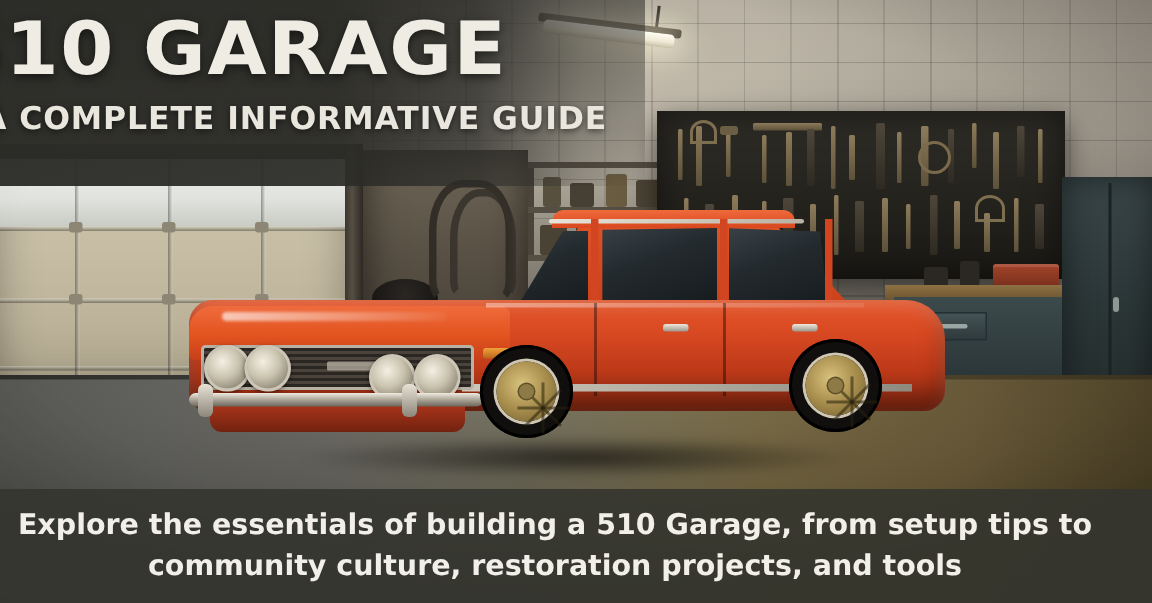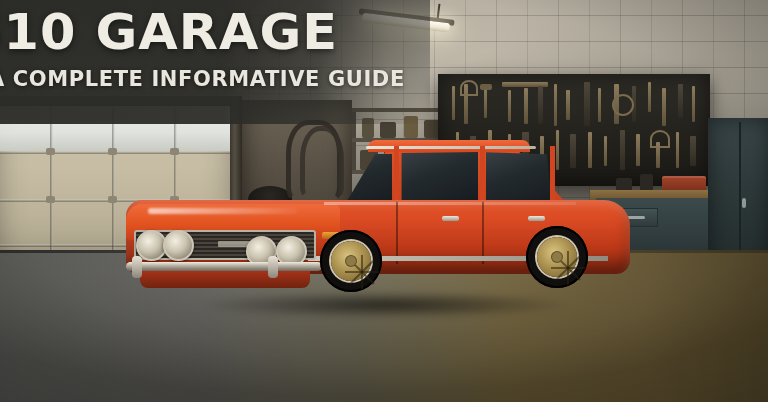--- a/index.html
+++ b/index.html
@@ -522,14 +522,17 @@
 
     <div class="vignette"></div>
   </div>
 
   <div class="topscrim"></div>
   <div class="topscrim-v"></div>
 
   <div class="headline">510 GARAGE</div>
   <div class="subhead">A COMPLETE INFORMATIVE GUIDE</div>
 
+  <div class="captionbar">
+    <div class="captiontext">Explore the essentials of building a 510 Garage, from setup tips to community culture, restoration projects, and tools</div>
+  </div>
 
 </div>
 
 </body></html>

